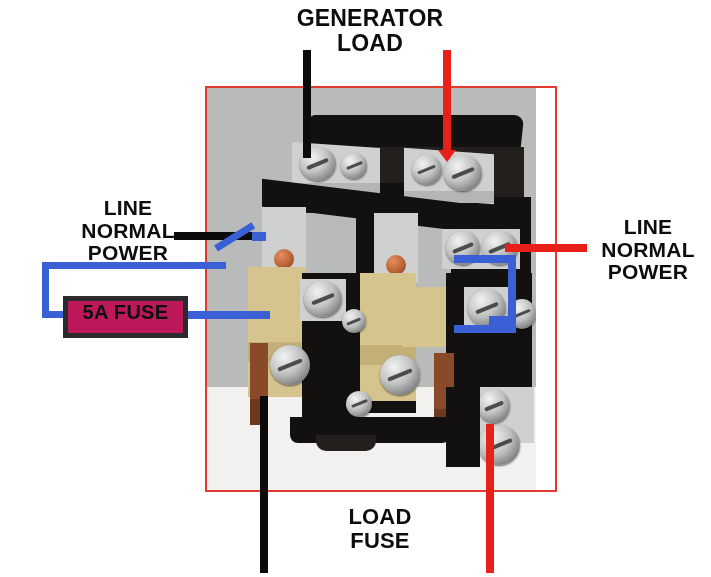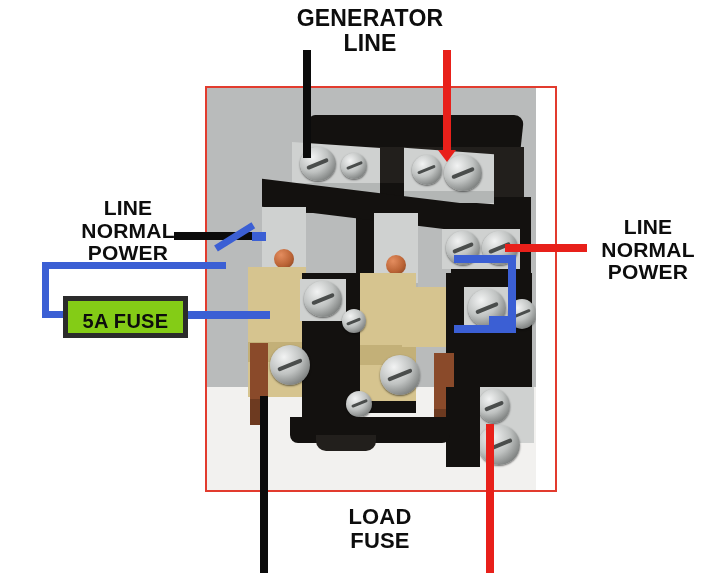--- a/index.html
+++ b/index.html
@@ -71,22 +71,22 @@
     white-space:pre-line;
   }
   .lbl-gen{left:245px;top:6px;width:250px;font-size:23px;}
   .lbl-left{left:48px;top:197px;width:160px;font-size:21px;}
   .lbl-right{left:588px;top:216px;width:120px;font-size:21px;}
   .lbl-load{left:290px;top:505px;width:180px;font-size:22px;}
 
   
   .fusebox{
     position:absolute;left:63px;top:296px;width:125px;height:42px;
-    background:#84cc16;border:5px solid #2b2b2b;box-sizing:border-box;
-    display:flex;align-items:flex-end;justify-content:center;
+    background:#be185d;border:5px solid #2b2b2b;box-sizing:border-box;
+    display:flex;align-items:flex-start;justify-content:center;
   }
   .fusebox span{font-size:20px;font-weight:bold;color:#0d0d0d;letter-spacing:.3px;}
 </style>
 </head>
 <body>
 
 <div id="stage">
 
   <div class="photo">
     <div class="paper"></div>
@@ -183,21 +183,21 @@
   <div class="line blue" style="left:508px;top:255px;width:8px;height:78px;"></div>
   <div class="line blue" style="left:454px;top:255px;width:60px;height:8px;"></div>
   <div class="line blue" style="left:454px;top:325px;width:60px;height:8px;"></div>
   <div class="line blue" style="left:489px;top:316px;width:22px;height:9px;"></div>
 
   <div class="fusebox">
     <span>5A FUSE</span>
   </div>
 
   <div class="label lbl-gen">GENERATOR
-LINE</div>
+LOAD</div>
 
   <div class="label lbl-left">LINE
 NORMAL
 POWER</div>
 
   <div class="label lbl-right">LINE
 NORMAL
 POWER</div>
 
   <div class="label lbl-load">LOAD

